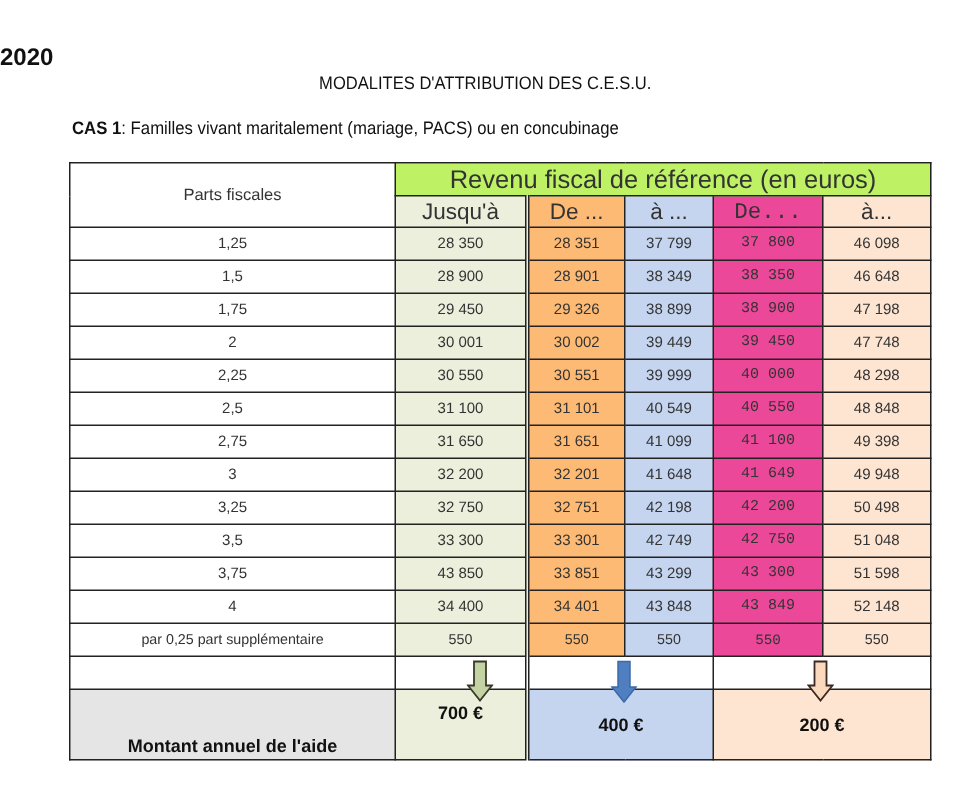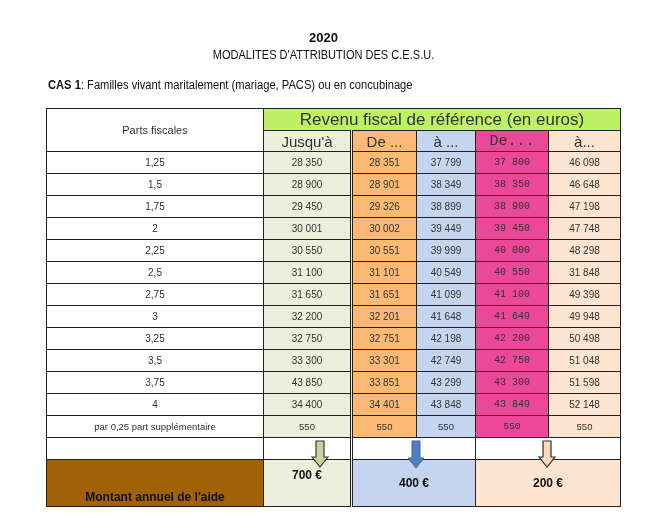--- a/index.html
+++ b/index.html
@@ -1,19 +1,19 @@
 <!DOCTYPE html>
 <html><head>
   <meta charset="utf-8">
   <style>
     html, body { margin: 0; padding: 0; background: #ffffff; }
     body { width: 647px; height: 528px; position: relative; overflow: hidden;
            font-family: "Liberation Sans", sans-serif; color: #111; }
-    .title-year { position: absolute; top: 30px; left: 0; width: 647px; text-align: center;
-                  font-weight: bold; font-size: 13px; }
+    .title-year { position: absolute; top: 30px; left: 0; width: 647px; 
+                  font-weight: bold; font-size: 16px; }
     .title-main { position: absolute; top: 48px; left: 0; width: 647px; text-align: center;
                   font-size: 12px; transform: scaleX(0.92); }
     .subtitle { position: absolute; top: 78px; left: 48px; font-size: 12px; white-space: nowrap;
                 transform-origin: left; transform: scaleX(0.93); }
     .subtitle b { font-weight: bold; }
 
     table.cesu { position: absolute; top: 108px; left: 46px; border-collapse: collapse;
                  table-layout: fixed; font-size: 10px; }
     table.cesu td { border: 1px solid #222; text-align: center; padding: 0; height: 21px;
                     color: #333; }
@@ -23,21 +23,21 @@
     .c-b2 { width: 58px; background: #c5d5ef; }
     .c-p1 { width: 72px; background: #ec4899; font-family: Liberation Mono, monospace; }
     .c-p2 { width: 71px; background: #fde5d2; }
     td.hdr-parts { font-size: 11px; vertical-align: middle; background: #fff; }
     td.hdr-rev { font-size: 17px; background: #bef264; height: 19px; }
     tr.sub td { height: 20px; font-size: 15px; }
     tr.extra td { font-size: 9.5px; }
     tr.blank td { height: 21px; background: #fff; }
     tr.blank td.w { background: #fff; }
     tr.amount td { height: 38px; font-weight: bold; font-size: 12px; color: #111; }
-    td.amount-label { font-size: 14px; vertical-align: bottom; padding-bottom: 2px !important; background: #a16207; margin-left: 24px; }
+    td.amount-label { font-size: 14px; vertical-align: bottom; padding-bottom: 2px !important; background: #e5e5e5; margin-left: 24px; }
     td.amount-g { background: #ebefdc; vertical-align: top; padding-top: 8px !important; }
     td.amount-b { background: #c5d5ef; border-left: 3px double #222 !important; }
     td.amount-p { background: #fde5d2; }
     .arrow { position: absolute; }
   </style>
 </head>
 <body>
 
 <div class="title-year">2020</div>
 <div class="title-main">MODALITES D'ATTRIBUTION DES C.E.S.U.</div>
@@ -105,21 +105,21 @@
         <td class="c-b2">39 999</td>
         <td class="c-p1">40 000</td>
         <td class="c-p2">48 298</td>
       </tr>
       <tr>
         <td class="c-parts">2,5</td>
         <td class="c-g">31 100</td>
         <td class="c-b1">31 101</td>
         <td class="c-b2">40 549</td>
         <td class="c-p1">40 550</td>
-        <td class="c-p2">31 848</td>
+        <td class="c-p2">48 848</td>
       </tr>
       <tr>
         <td class="c-parts">2,75</td>
         <td class="c-g">31 650</td>
         <td class="c-b1">31 651</td>
         <td class="c-b2">41 099</td>
         <td class="c-p1">41 100</td>
         <td class="c-p2">49 398</td>
       </tr>
       <tr>

